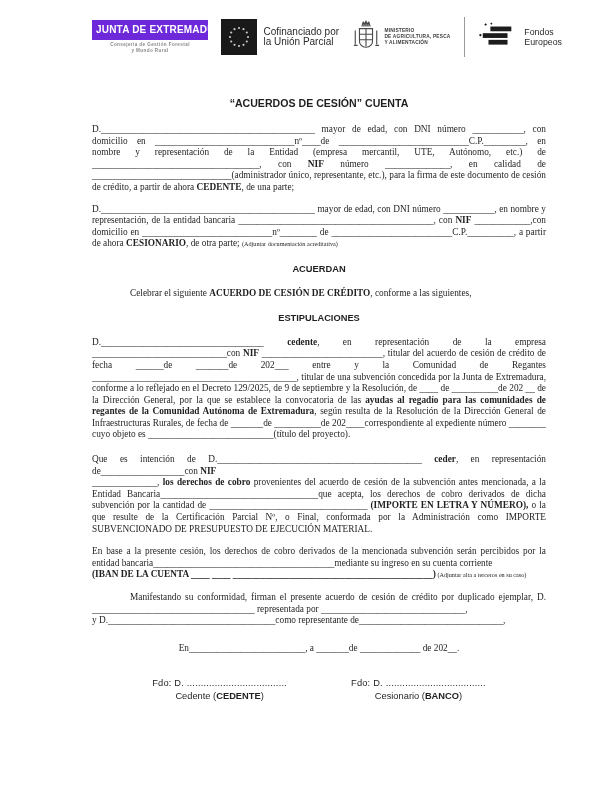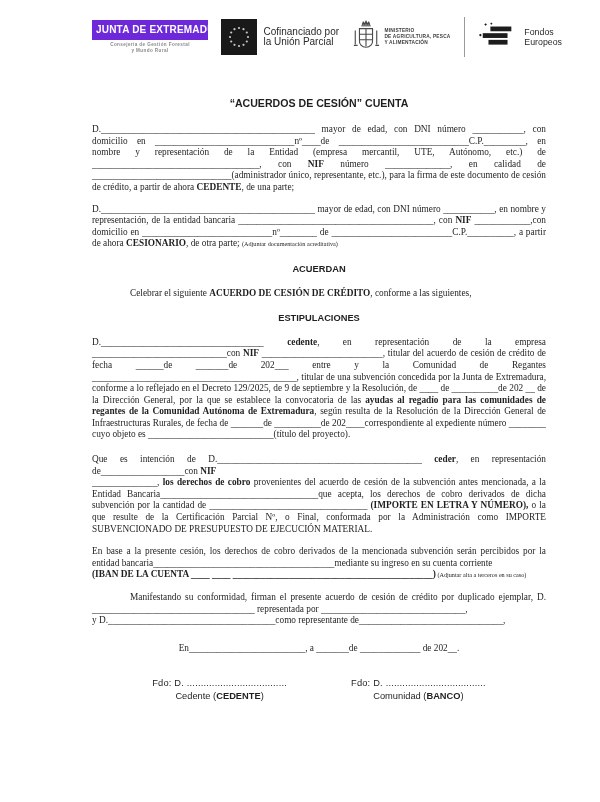--- a/index.html
+++ b/index.html
@@ -146,17 +146,17 @@
 
   <p class="doc centerline"><span>En_________________________, a _______de _____________ de 202__.</span></p>
 
   <div class="sig-row">
     <div class="sig">
       <div class="sig-fdo">Fdo: D. ....................................</div>
       <div class="sig-role"><span>Cedente (</span><span style="font-weight: bold;">CEDENTE</span><span>)</span></div>
     </div>
     <div class="sig">
       <div class="sig-fdo">Fdo: D. ....................................</div>
-      <div class="sig-role"><span>Comunidad (</span><span style="font-weight: bold;">BANCO</span><span>)</span></div>
+      <div class="sig-role"><span>Cesionario (</span><span style="font-weight: bold;">BANCO</span><span>)</span></div>
     </div>
   </div>
 
 </div>
 
 </body></html>

